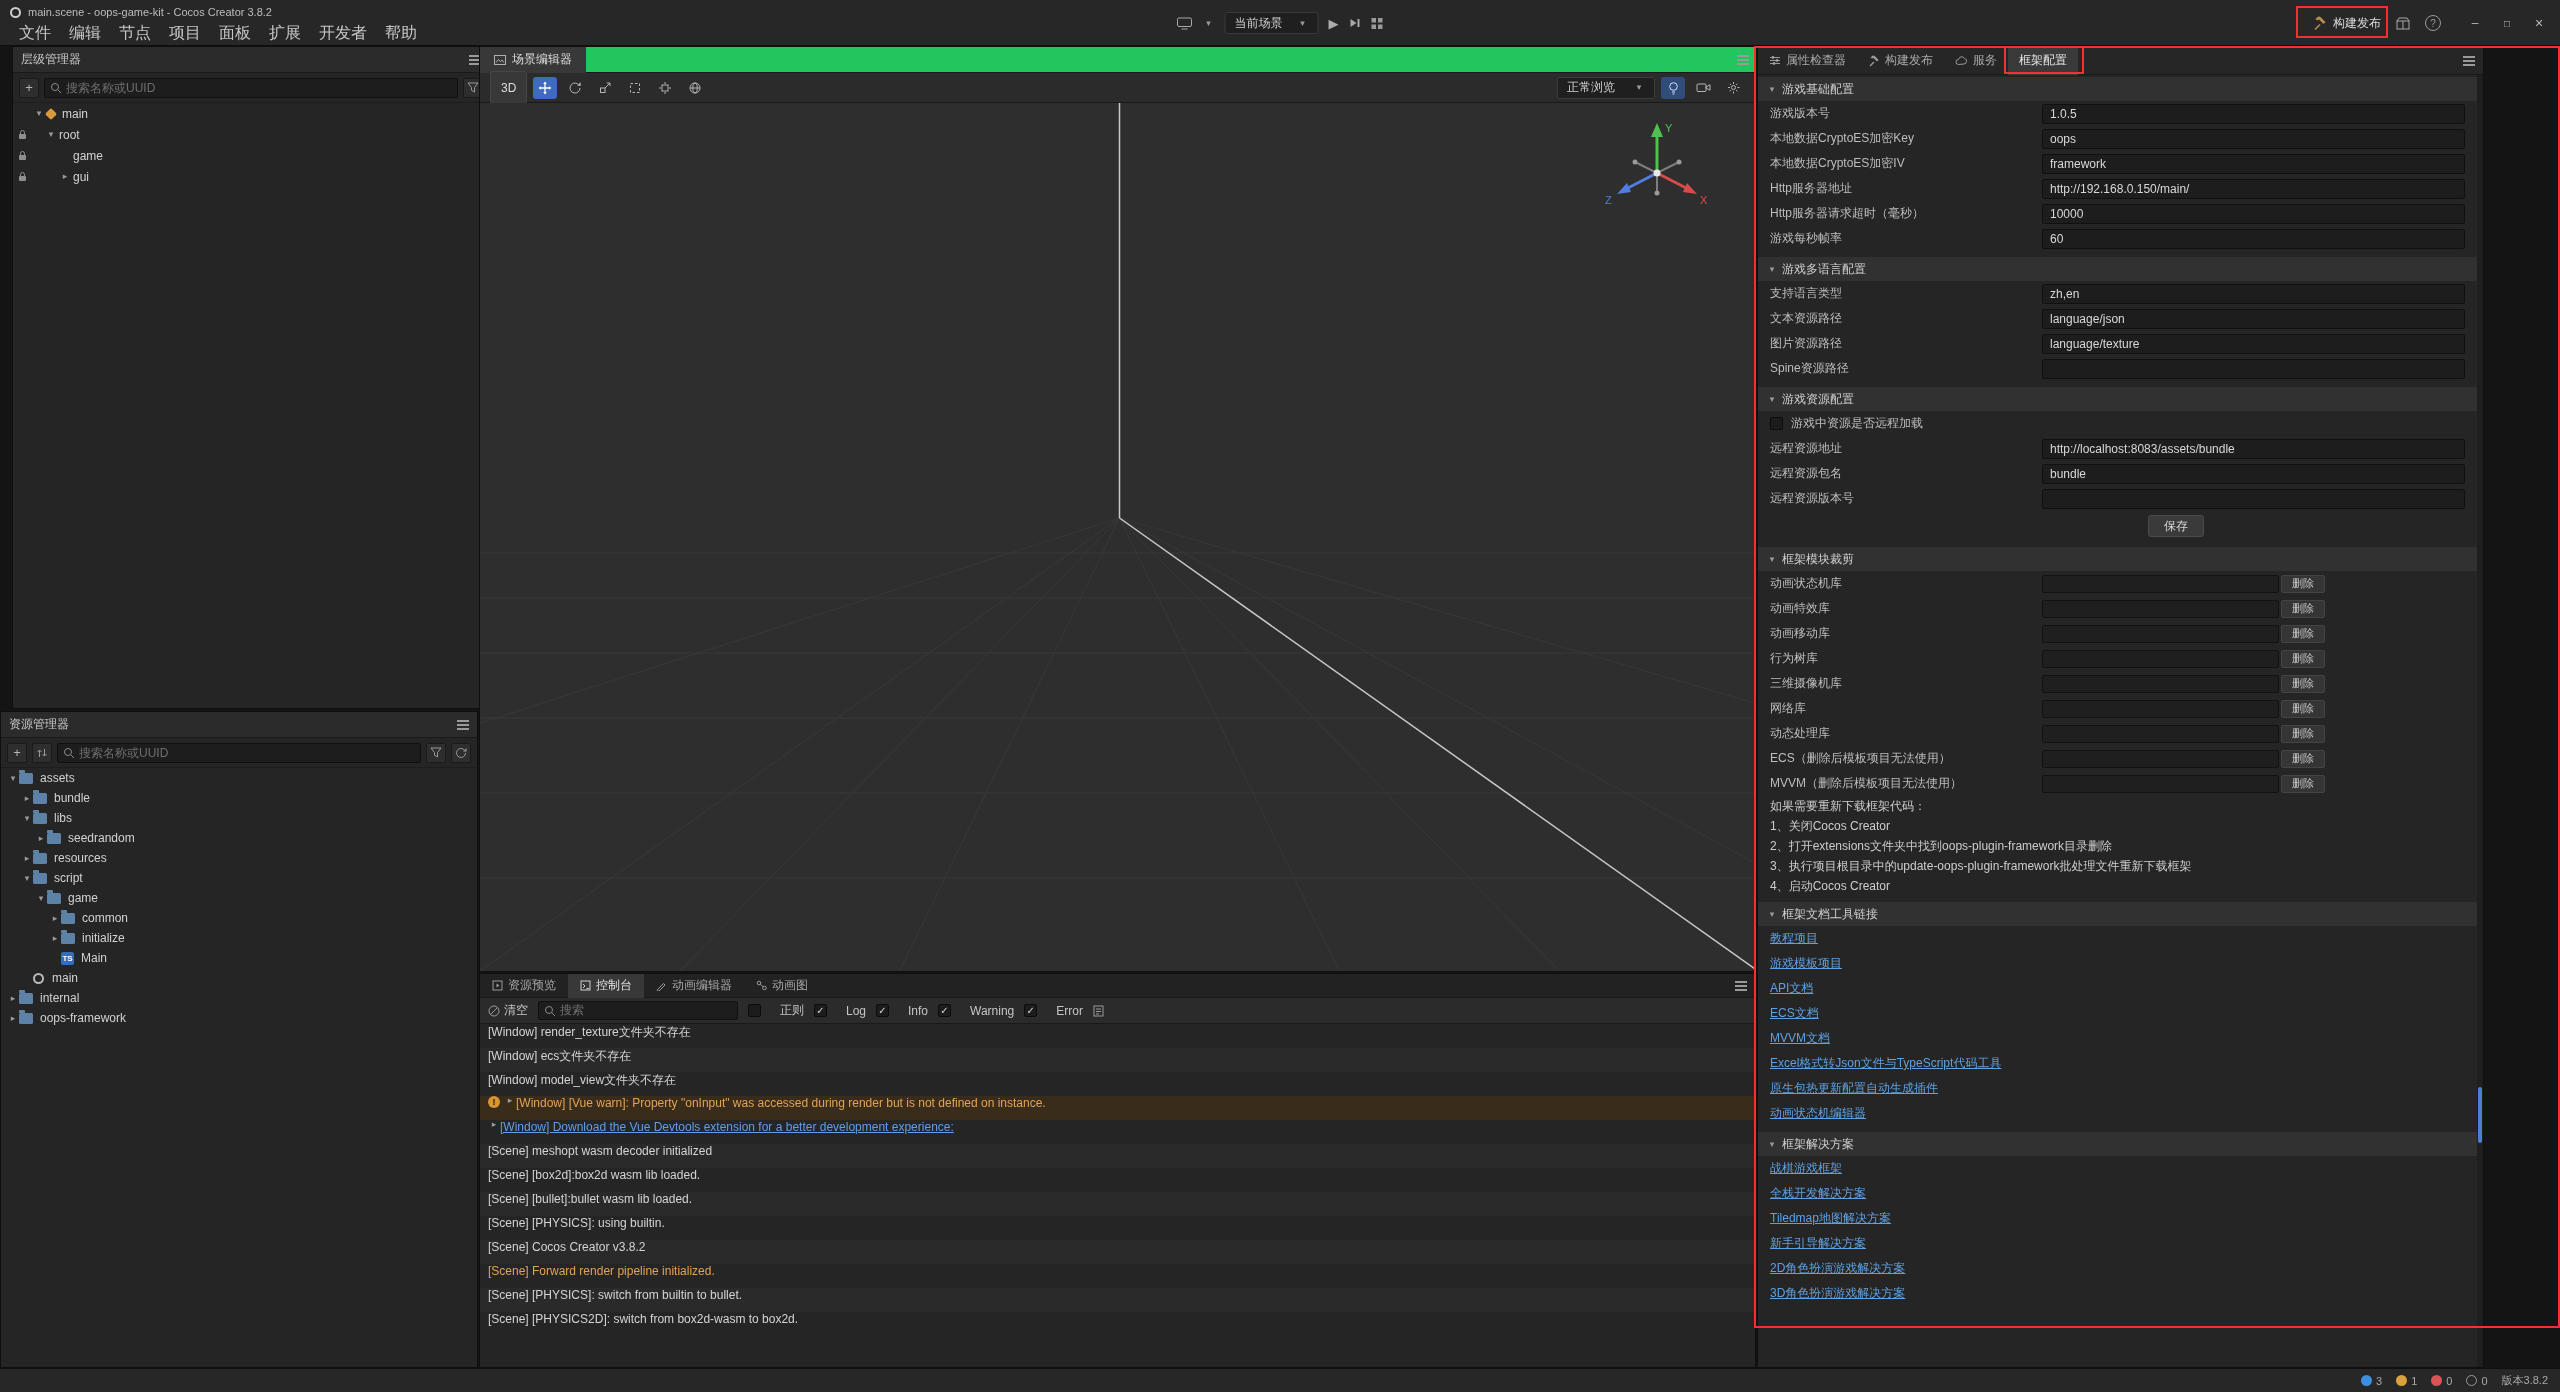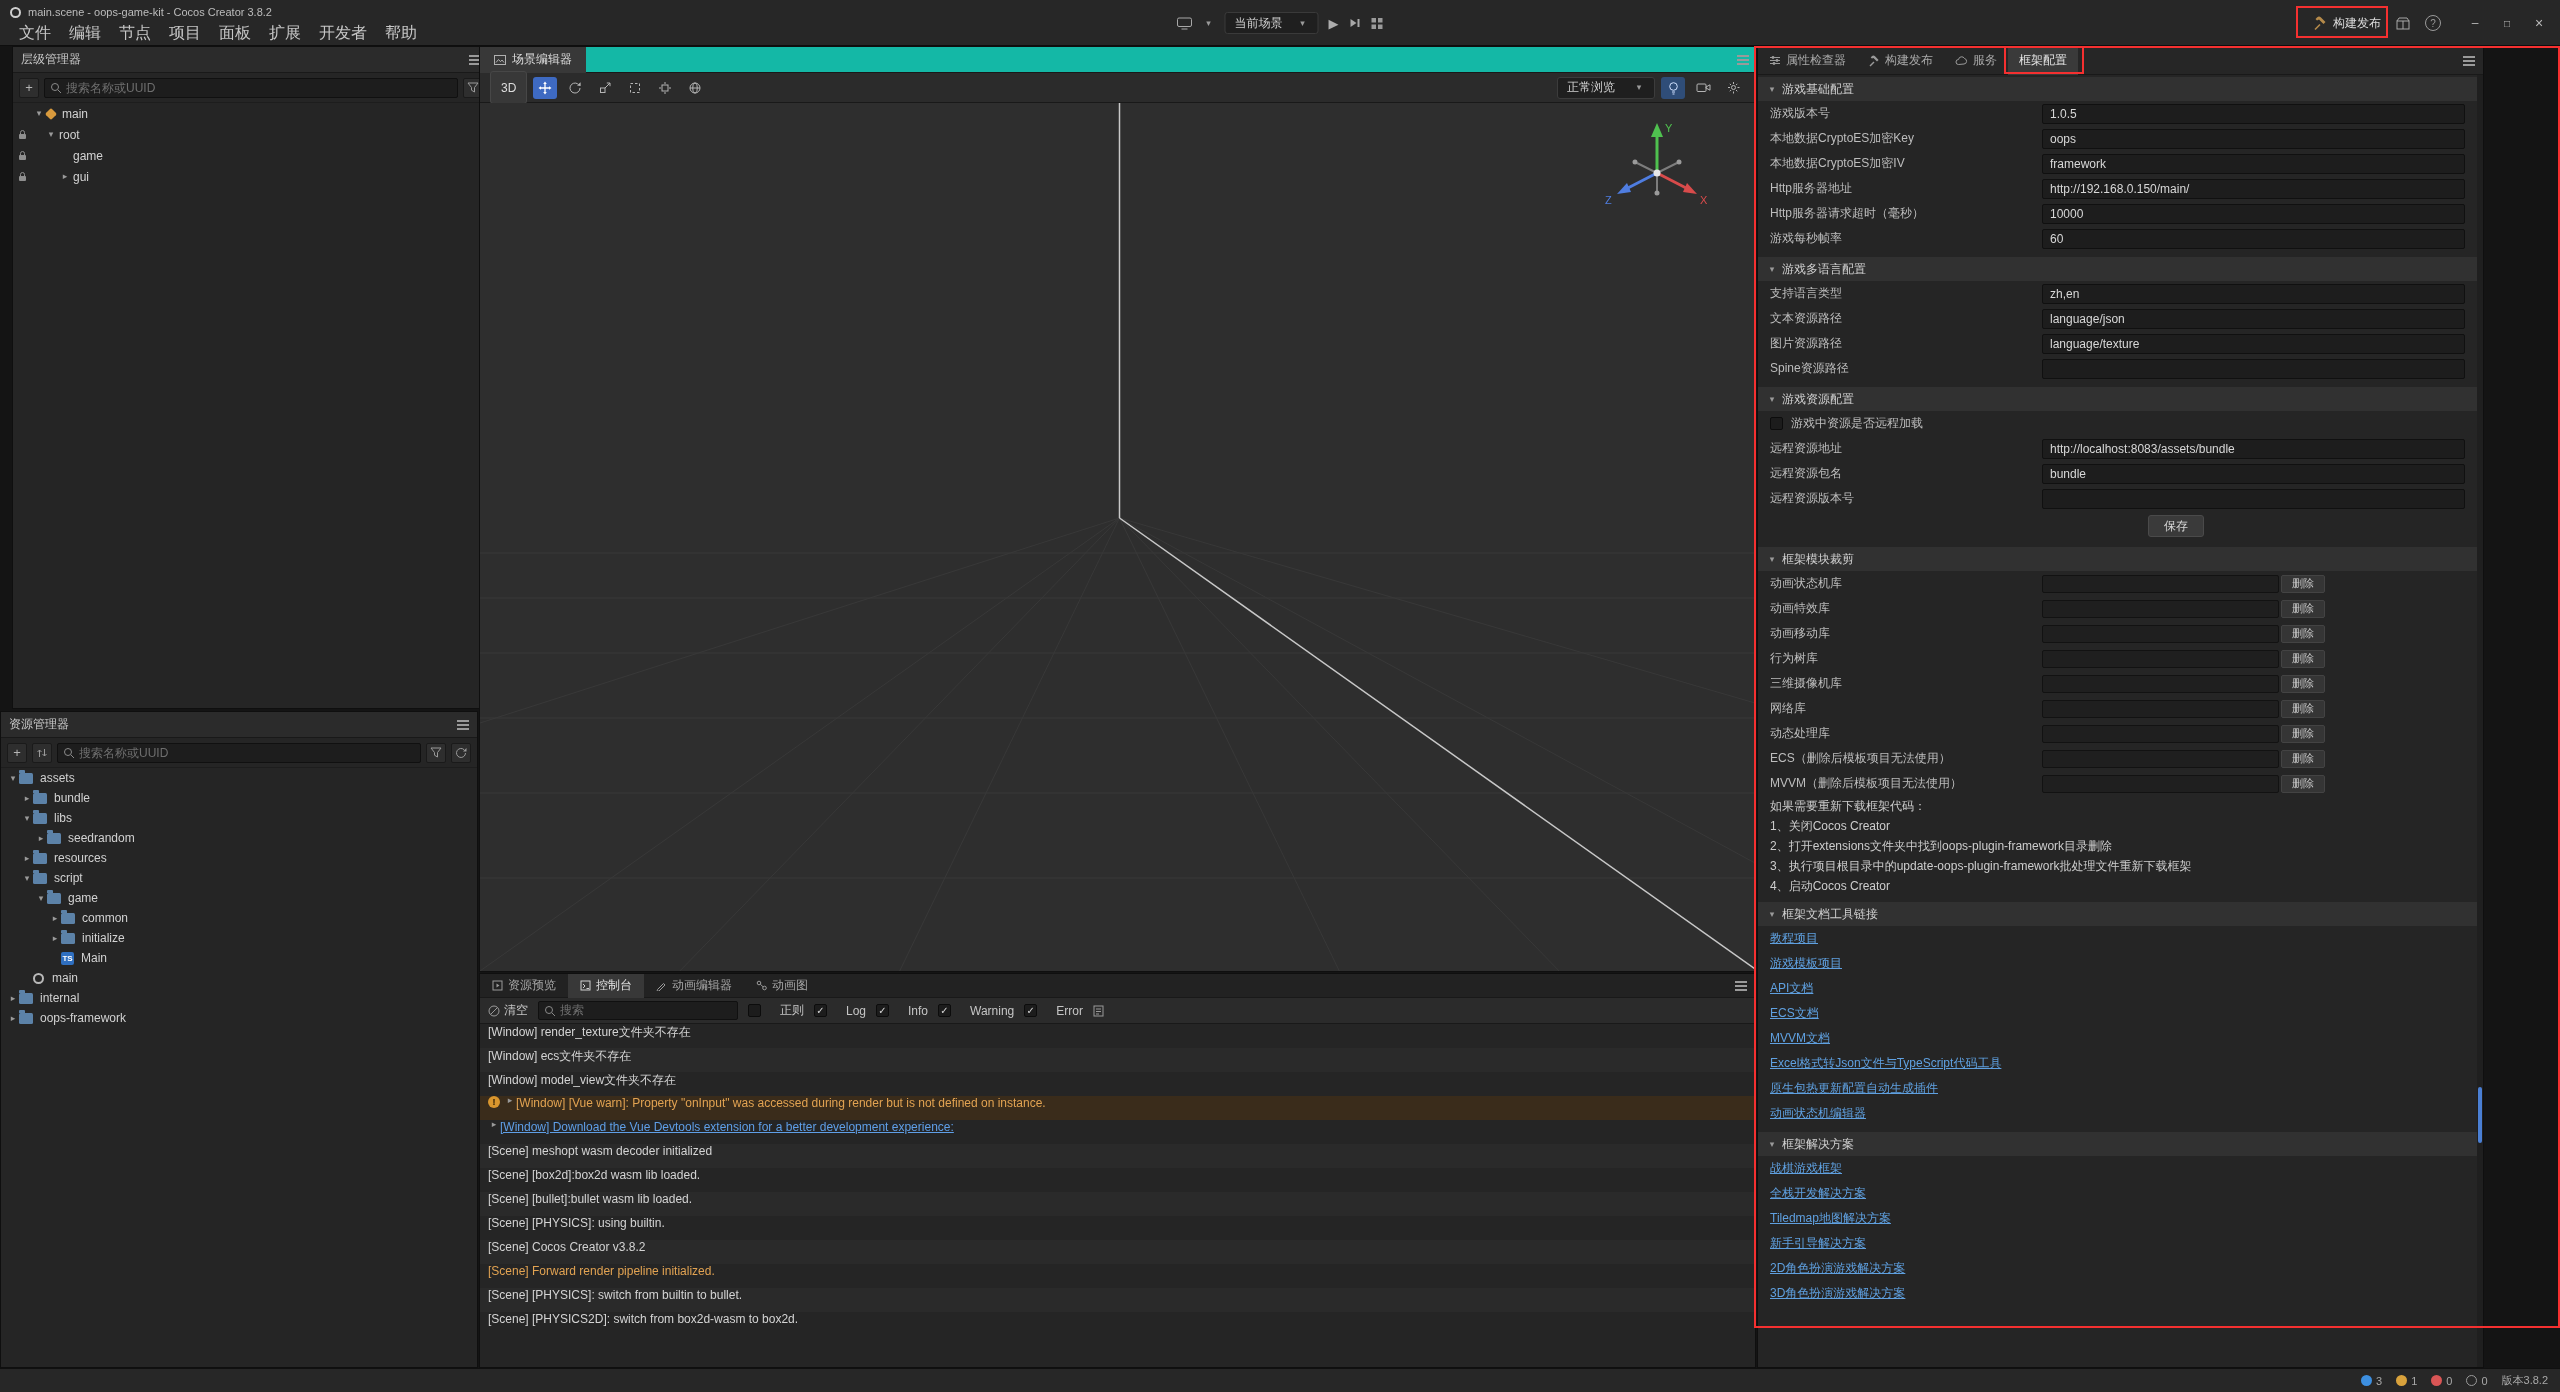--- a/index.html
+++ b/index.html
@@ -50,21 +50,21 @@
   .tname { margin-left:2px; color:#d2d2d2; white-space:nowrap; }
   .trow { height:21px; display:flex; align-items:center; font-size:12px; }
   .arow { height:20px; display:flex; align-items:center; font-size:12px; }
   .node-main-icon { width:10px; height:10px; background:#d89a3d; border-radius:2px; transform:rotate(45deg) scale(.85); flex:none; margin:0 4px 0 1px; }
   .folder { width:14px; height:11px; background:#5c82a8; border-radius:1.5px; position:relative; flex:none; margin-right:5px; }
   .folder::before { content:""; position:absolute; top:-3px; left:0; width:6px; height:3px; background:#5c82a8; border-radius:1px 1px 0 0; }
   .ts-badge { width:13px; height:13px; background:#2f6fc0; border-radius:2px; color:#fff; font-size:8px; font-weight:bold; display:flex; align-items:center; justify-content:center; flex:none; margin-right:5px; }
   .scene-file { width:11px; height:11px; border:2px solid #b9b9b9; border-radius:50%; flex:none; margin-right:6px; }
 
   
-  .scene-header { padding:0; background:#14b8a6; }
+  .scene-header { padding:0; background:#22c55e; }
   .scene-tab { height:26px; display:flex; align-items:center; gap:6px; padding:0 14px; background:#383838; color:#ddd; }
   .scene-toolbar { height:30px; background:#2b2b2b; border-bottom:1px solid #191919; display:flex; align-items:center; gap:6px; padding:0 10px; }
   .mode-btn { height:33px; padding:0 10px; background:#383838; border:1px solid #474747; border-radius:3px; color:#ddd; display:flex; align-items:center; font-size:12px; }
   .tool-btn { width:24px; height:22px; border-radius:3px; display:flex; align-items:center; justify-content:center; }
   .tool-btn.active { background:#3e6ac2; }
   .view-select { height:22px; background:#1f1f1f; border:1px solid #3c3c3c; border-radius:3px; display:flex; align-items:center; gap:18px; padding:0 9px; color:#cfcfcf; font-size:12px; }
   .tool-btn.lit { background:#2f4d78; }
   .viewport { position:absolute; left:0; right:0; top:56px; bottom:0; background:#2e2e2e; overflow:hidden; }
   .grid-svg { position:absolute; left:0; top:0; width:100%; height:100%; }
   .gizmo { position:absolute; right:38px; top:10px; }

